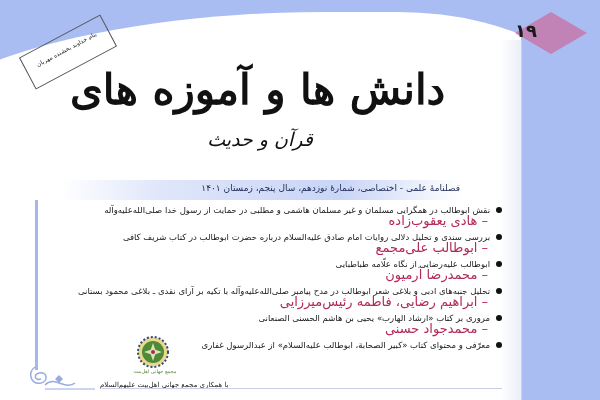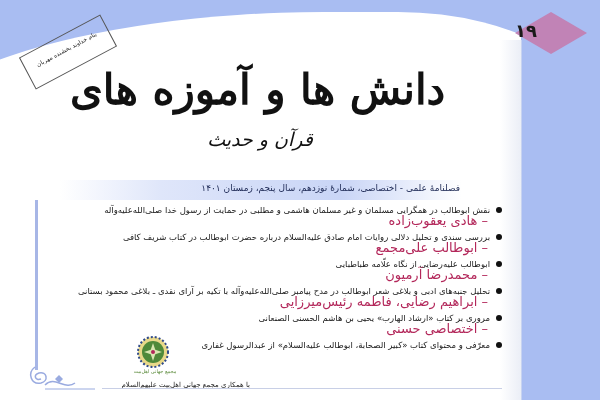--- a/index.html
+++ b/index.html
@@ -21,21 +21,21 @@
   .subtitle-text { position:absolute; left:70px; top:183px; width:390px; text-align:right; font-size:9px; color:#1e2a55; direction:rtl; white-space:nowrap; }
   .left-rule { position:absolute; left:35px; top:200px; width:3px; height:170px; background:#a7b6e6; }
   .corner-ornament { position:absolute; left:25px; top:365px; width:70px; height:28px; }
   .articles { position:absolute; left:40px; top:204px; width:462px; direction:rtl; }
   .article { position:relative; margin-bottom:5px; padding-right:12px; }
   .article .bullet { position:absolute; right:0; top:3px; width:6px; height:6px; border-radius:50%; background:#111; }
   .article .atitle { font-size:8.5px; color:#1a1a1a; white-space:nowrap; line-height:12px; }
   .article .author { font-size:13px; color:#b3275a; line-height:10px; padding-right:2px; }
   .logo { position:absolute; left:128px; top:335px; width:50px; height:34px; }
   .logo-caption { position:absolute; left:120px; top:368px; width:70px; font-size:5px; color:#5a8a3a; text-align:center; }
-  .collab-text { position:absolute; left:100px; top:381px; width:150px; font-size:7px; color:#222; direction:rtl; text-align:right; white-space:nowrap; }
+  .collab-text { position:absolute; left:100px; top:381px; width:150px; font-size:7px; color:#222; direction:rtl; text-align:left; white-space:nowrap; }
   .bottom-rule { position:absolute; left:102px; top:388px; width:400px; height:1px; background:#c8cfe6; }
 </style>
 </head>
 <body>
 
 <div class="cover">
   <div class="top-band"></div>
   <div class="white-curve"></div>
   <div class="white-body"></div>
   <div class="right-band"></div>
@@ -81,21 +81,21 @@
       <div class="author">– محمدرضا آرمیون</div>
     </div>
     <div class="article">
       <span class="bullet"></span>
       <div class="atitle">تحلیل جنبه‌های ادبی و بلاغی شعر ابوطالب در مدح پیامبر صلی‌الله‌علیه‌وآله با تکیه بر آرای نقدی ـ بلاغی محمود بستانی</div>
       <div class="author">– ابراهیم رضایی، فاطمه رئیس‌میرزایی</div>
     </div>
     <div class="article">
       <span class="bullet"></span>
       <div class="atitle">مروری بر کتاب «ارشاد الهارب» یحیی بن هاشم الحسنی الصنعانی</div>
-      <div class="author">– اختصاصی حسنی</div>
+      <div class="author">– محمدجواد حسنی</div>
     </div>
     <div class="article">
       <span class="bullet"></span>
       <div class="atitle">معرّفی و محتوای کتاب «کبیر الصحابة، ابوطالب علیه‌السلام» از عبدالرسول غفاری</div>
     </div>
   </div>
 
   <svg class="logo" viewBox="0 0 50 34">
     <circle cx="25" cy="17" r="15" fill="#e9d98a"></circle>
     <circle cx="25" cy="17" r="15" fill="none" stroke="#2f4a8a" stroke-width="2" stroke-dasharray="2 2"></circle>

